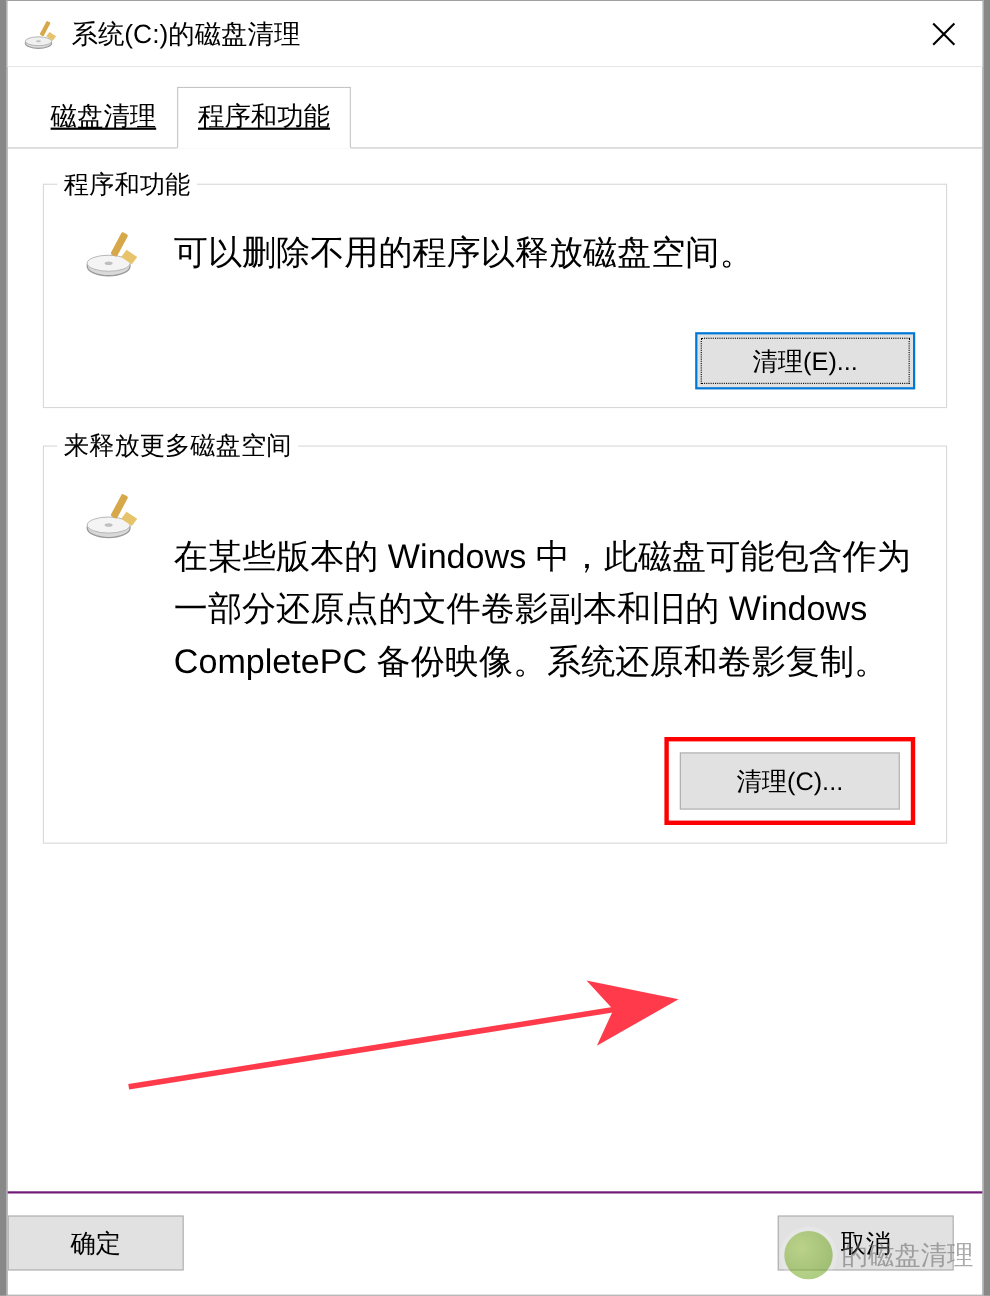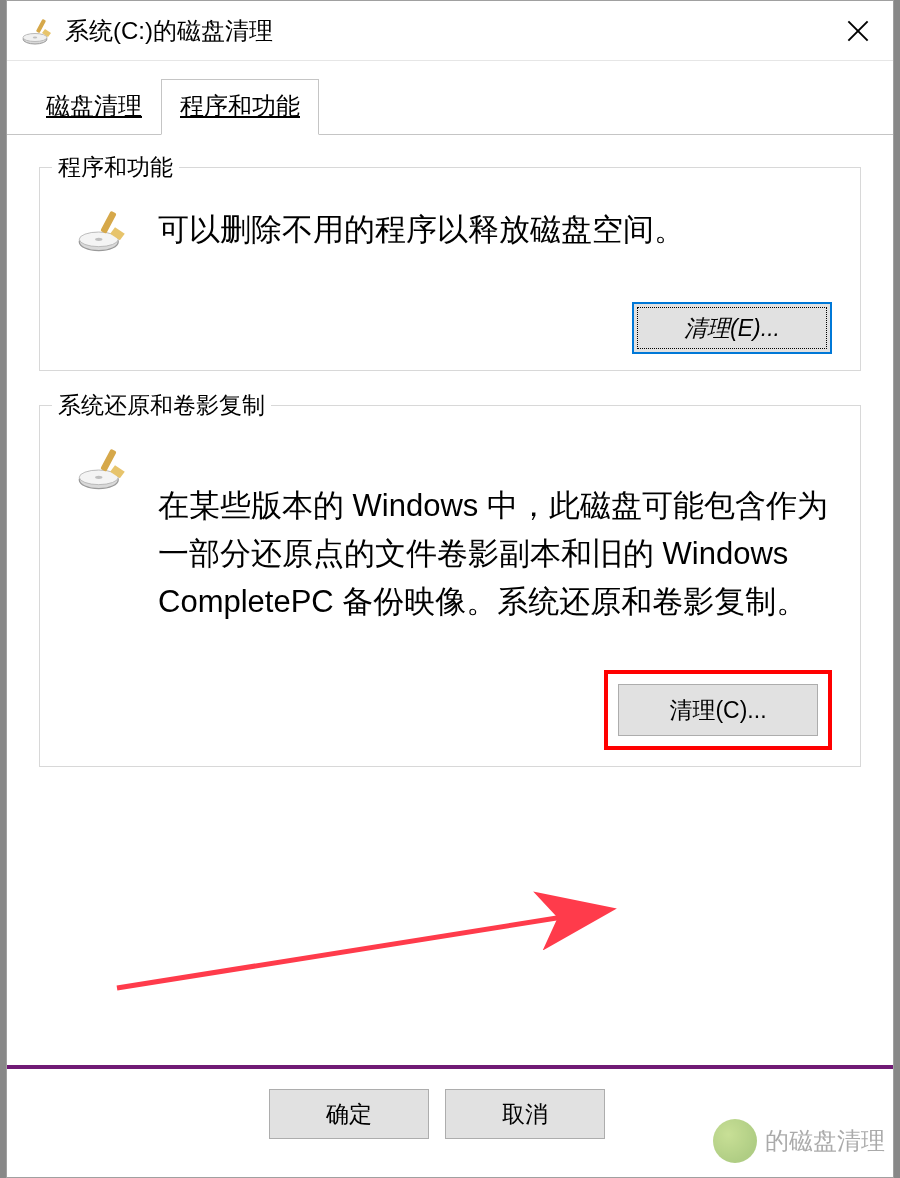--- a/index.html
+++ b/index.html
@@ -141,43 +141,42 @@
       font-size: 23px;
       color: #000;
       cursor: pointer;
       font-family: inherit;
       padding: 0 20px;
     }
     .win-btn.focus {
       border: 2px solid #0078d7;
       outline: 1px dotted #000;
       outline-offset: -6px;
-      font-style: italic;
     }
     .red-box {
       border: 4px solid #ff0000;
       padding: 10px;
       display: inline-block;
       position: relative;
     }
     .arrow-svg {
       position: absolute;
       left: 100px;
       top: 745px;
       width: 540px;
       height: 120px;
       pointer-events: none;
     }
     .footer {
-      border-top: 4px solid #701a75;
+      border-top: 2px solid #701a75;
       padding: 20px 26px 0 0;
       display: flex;
-      justify-content: center;
+      justify-content: space-between;
       gap: 16px;
-      height: 112px;
+      height: 94px;
     }
     .footer .win-btn {
       min-width: 160px;
       height: 50px;
     }
     .watermark {
       position: absolute;
       right: 8px;
       bottom: 14px;
       display: flex;
@@ -245,21 +244,21 @@
         <div class="group-text-col">
           <div class="group-text">可以删除不用的程序以释放磁盘空间。</div>
         </div>
       </div>
       <div class="btn-row">
         <button class="win-btn focus">清理(E)...</button>
       </div>
     </div>
 
     <div class="groupbox">
-      <div class="legend">系统还原和卷影复制</div>
+      <div class="legend">来释放更多磁盘空间</div>
       <div class="group-row">
         <div class="group-icon">
           <svg viewBox="0 0 64 64" width="64" height="52">
             <ellipse cx="28" cy="44" rx="24" ry="11" fill="#d9d9d9" stroke="#9a9a9a" stroke-width="1.5"></ellipse>
             <ellipse cx="28" cy="41" rx="24" ry="9" fill="#f4f4f4" stroke="#b0b0b0" stroke-width="1"></ellipse>
             <ellipse cx="28" cy="41" rx="4.5" ry="2" fill="#bfbfbf"></ellipse>
             <rect x="36" y="6" width="8" height="28" rx="2" fill="#d6a84a" transform="rotate(28 40 20)"></rect>
             <path d="M48 26 L60 34 L54 42 L42 34 Z" fill="#e7c46c"></path>
           </svg>
         </div>

